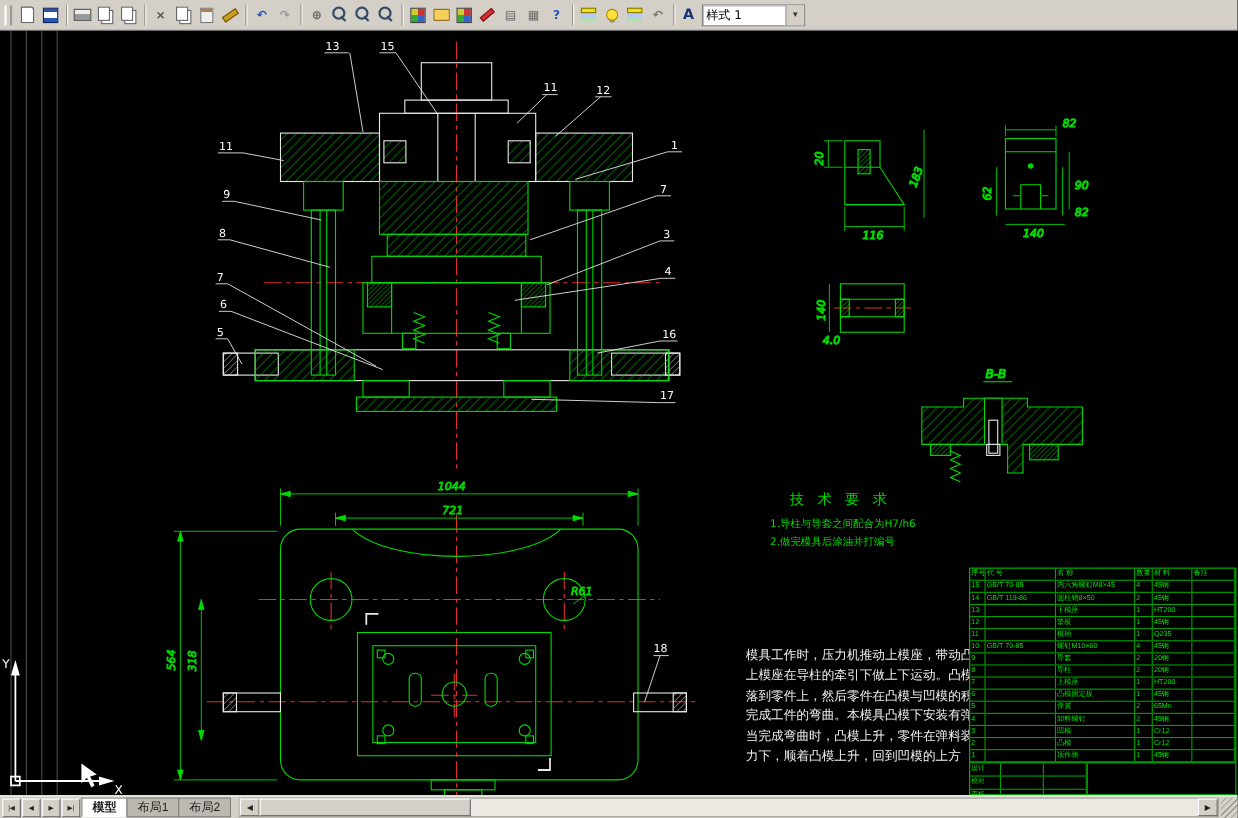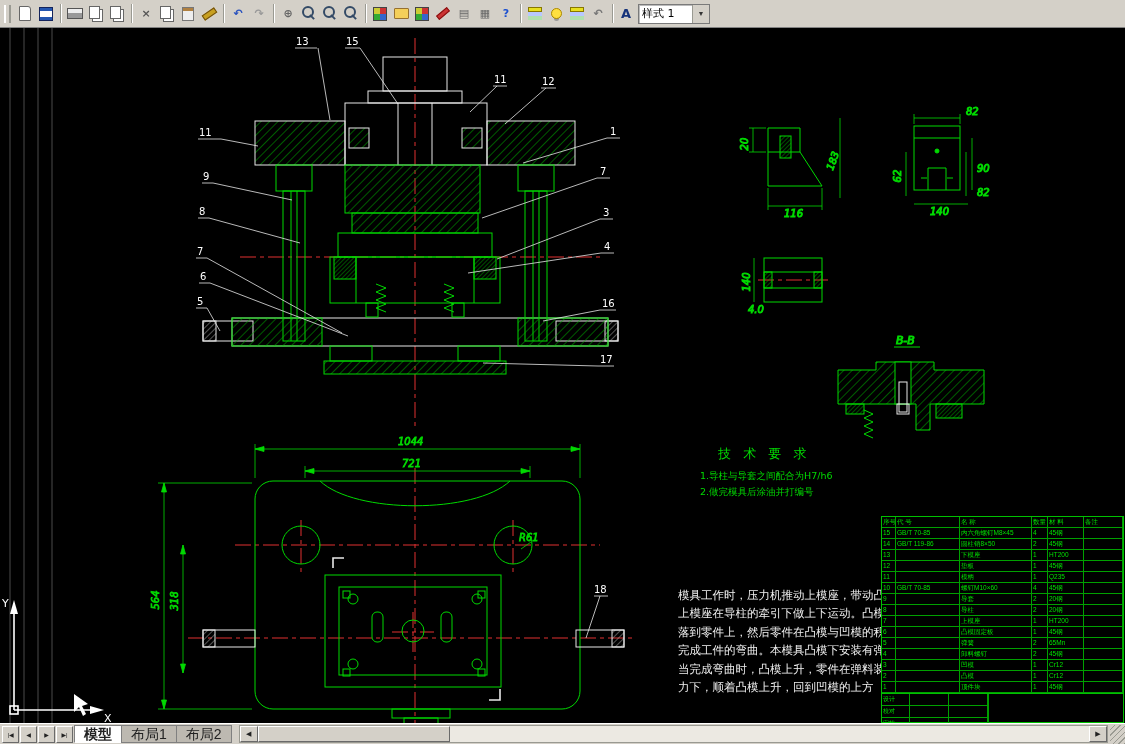--- a/index.html
+++ b/index.html
@@ -26,21 +26,21 @@
     background:conic-gradient(#c33 0 25%,#36c 0 50%,#3a3 0 75%,#cc3 0);}
   .k-folder::before{content:"";width:13px;height:9px;background:#f4cf5a;border:1px solid #977030;border-radius:1px;}
   .k-pen::before{content:"";width:12px;height:3px;background:#c33;border:1px solid #811;transform:rotate(-40deg);}
   .k-bulb::before{content:"";width:9px;height:9px;background:#ffe040;border:1px solid #aa8800;border-radius:50%;box-shadow:0 5px 0 -3px #999;}
   .k-layers::before{content:"";width:12px;height:3px;background:#e8e020;border:1px solid #887700;
     box-shadow:0 4px 0 0 #b8c8ff,0 8px 0 0 #b0e0b0;margin-top:-8px;}
   .k-glyph{color:#333;}
   .combo{height:20px;background:#fff;border:1px solid #7a7a7a;box-shadow:inset 1px 1px 0 #bbb;
     display:flex;align-items:center;box-sizing:border-box;margin:0 2px;}
   .layer-combo{width:268px;}
-  .style-combo{width:72px;}
+  .style-combo{width:94px;}
   .combo-text{flex:1;font:11px "DejaVu Sans",sans-serif;color:#000;padding-left:3px;white-space:nowrap;overflow:hidden;}
   .combo-btn{width:16px;height:18px;background:#d4d0c8;border-left:1px solid #9a9a92;display:flex;align-items:center;justify-content:center;font-size:7px;color:#333;}
   .li{width:11px;height:11px;margin-left:2px;display:inline-block;position:relative;}
   .li.bulb{background:#ffe040;border:1px solid #aa8800;border-radius:50%;width:9px;height:9px;}
   .li.sun{background:#ffb020;border:1px solid #a06000;border-radius:50%;width:9px;height:9px;}
   .li.lock{background:#c8c8c8;border:1px solid #666;width:9px;height:7px;margin-top:3px;}
   .li.swatch{background:#e8e020;border:1px solid #000;width:9px;height:9px;}
   .aicon{color:#16337a;font-weight:bold;font-size:13px;width:18px;text-align:center;}
   
   .canvas{position:absolute;left:0;top:28px;width:1125px;height:695px;background:#000;}
@@ -60,21 +60,21 @@
   .ptl-b{flex:1;border-right:1px solid #00a000;}
   .ptr{flex:1;display:flex;flex-direction:column;}
   .ptr-name{flex:1;display:flex;align-items:center;justify-content:center;font-size:11px;letter-spacing:2px;border-bottom:1px solid #00a000;}
   .ptr-cells{height:14px;display:flex;}
   .ptr-cell{flex:1;border-right:1px solid #00a000;line-height:13px;text-align:center;}
   
   .statusbar{position:absolute;left:0;bottom:0;width:1125px;height:21px;background:#d4d0c8;
     border-top:1px solid #fff;display:flex;align-items:center;padding-left:2px;box-sizing:border-box;}
   .navbtn{width:15px;height:15px;background:#d4d0c8;border:1px solid;border-color:#fff #6a6a6a #6a6a6a #fff;
     font-size:6px;display:inline-flex;align-items:center;justify-content:center;color:#222;margin-right:1px;}
-  .tab{height:16px;padding:0 9px;font-size:14px;line-height:16px;border:1px solid #808080;background:#bdb9b1;color:#222;margin-right:-1px;}
+  .tab{height:16px;padding:0 9px;font-size:11px;line-height:16px;border:1px solid #808080;background:#bdb9b1;color:#222;margin-right:-1px;}
   .tab.active{background:#fff;font-weight:bold;border-bottom-color:#fff;}
   .hscroll{flex:1;height:16px;margin:0 2px 0 8px;display:flex;border:1px solid #9a9a92;background:#ece9e2;}
   .scr-arrow{width:16px;height:14px;background:#d4d0c8;border:1px solid;border-color:#fff #6a6a6a #6a6a6a #fff;
     font-size:7px;display:flex;align-items:center;justify-content:center;color:#222;}
   .scr-thumb{width:190px;height:14px;background:#d4d0c8;border:1px solid;border-color:#fff #6a6a6a #6a6a6a #fff;}
   .scr-track{flex:1;}
   .corner{width:15px;height:19px;background:repeating-linear-gradient(135deg,#d4d0c8 0 3px,#9a9a92 3px 4px);}
 </style>
 </head>
 <body>

